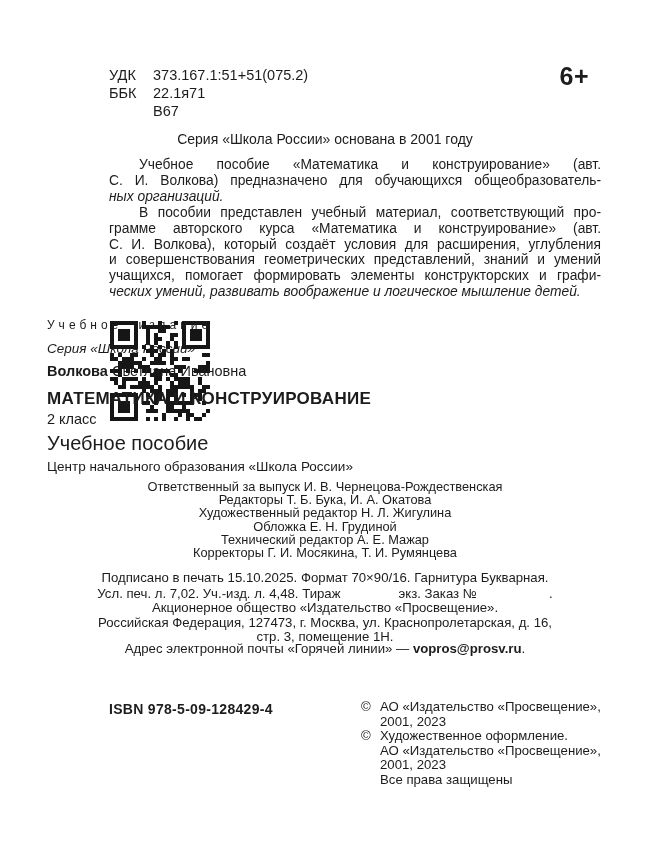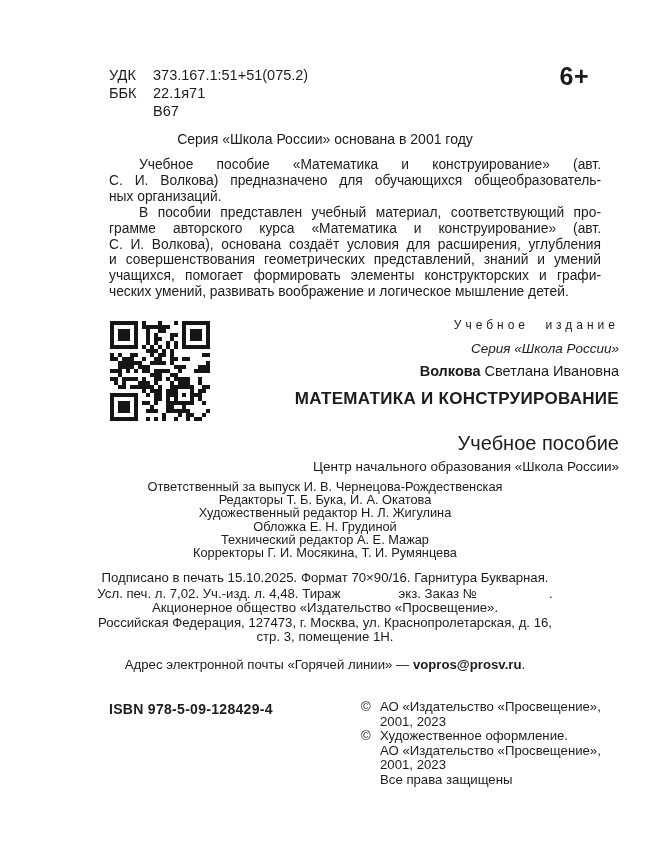--- a/index.html
+++ b/index.html
@@ -26,27 +26,27 @@
   .series-note {
     position:absolute; left:0; top:131px; width:100%;
     text-align:center; font-size:14px;
   }
   
   .annotation {
     position:absolute; left:78px; top:157px; width:492px;
     font-size:13.8px; line-height:15.9px;
   }
   .jline { text-align:justify; text-align-last:justify; white-space:normal; }
-  .jline.last { text-align-last:left; }
+  .jline.last { text-align-last:left;font-style:italic; }
   .jline.first { padding-left:30px; }
   
   .qr { position:absolute; left:79px; top:321px; width:100px; height:100px; }
   .qr svg { width:100%; height:100%; shape-rendering:crispEdges; fill:#161616; }
   
-  .cline { position:absolute; left:0; width:100%; text-align:right; }
+  .cline { position:absolute; left:16px; width:100%; text-align:left; }
   .ed-kind   { top:318px; font-size:12px; letter-spacing:4px; word-spacing:9px; }
   .ed-series { top:341px; font-size:13.5px; font-style:italic; }
   .ed-author { top:363px; font-size:14.5px; }
   .ed-author b { font-weight:bold; }
   .ed-title  { top:389px; font-size:17px; font-weight:bold; letter-spacing:0.3px; }
   .ed-grade  { top:411px; font-size:14.5px; }
   .ed-type   { top:432px; font-size:20px; }
   .ed-center { top:459px; font-size:13.5px; }
   .credits {
     position:absolute; left:0; top:480px; width:100%;
@@ -58,21 +58,21 @@
     text-align:center; font-size:13.2px; line-height:15.5px;
   }
   .blank-gap { display:inline-block; width:58px; }
   .blank-gap2 { display:inline-block; width:72px; }
   .publisher {
     position:absolute; left:0; top:601px; width:100%;
     text-align:center; font-size:13.2px; line-height:14.5px;
   }
   .email-line {
     position:absolute; left:0; top:641px; width:100%;
-    text-align:center; font-size:13.2px;margin-top:16px;
+    text-align:center; font-size:13.2px;
   }
   .email-line b { font-weight:bold; }
   .isbn {
     position:absolute; left:78px; top:701px;
     font-size:14px; font-weight:bold; letter-spacing:0.3px;
   }
   .copyright {
     position:absolute; left:330px; top:700px;
     font-size:13.2px; line-height:14.6px;
     display:grid; grid-template-columns:19px auto;
@@ -95,21 +95,21 @@
   <div class="age-rating">6+</div>
 
   <div class="series-note">Серия «Школа России» основана в 2001 году</div>
 
   <div class="annotation">
       <div class="jline first">Учебное пособие «Математика и конструирование» (авт.</div>
       <div class="jline">С. И. Волкова) предназначено для обучающихся общеобразователь-</div>
       <div class="jline last">ных организаций.</div>
       <div class="jline first">В пособии представлен учебный материал, соответствующий про-</div>
       <div class="jline">грамме авторского курса «Математика и конструирование» (авт.</div>
-      <div class="jline">С. И. Волкова), основана создаёт условия для расширения, углубления</div>
+      <div class="jline">С. И. Волкова), который создаёт условия для расширения, углубления</div>
       <div class="jline">и совершенствования геометрических представлений, знаний и умений</div>
       <div class="jline">учащихся, помогает формировать элементы конструкторских и графи-</div>
       <div class="jline last">ческих умений, развивать воображение и логическое мышление детей.</div>
     </div>
 
   <div class="qr">
     <svg viewBox="0 0 25 25" xmlns="http://www.w3.org/2000/svg">
         <rect x="0" y="0" width="1" height="1"></rect>
         <rect x="1" y="0" width="1" height="1"></rect>
         <rect x="2" y="0" width="1" height="1"></rect>
@@ -419,20 +419,21 @@
         <rect x="19" y="24" width="1" height="1"></rect>
         <rect x="21" y="24" width="1" height="1"></rect>
         <rect x="22" y="24" width="1" height="1"></rect>
       </svg>
   </div>
 
   <div class="cline ed-kind">Учебное издание</div>
   <div class="cline ed-series">Серия «Школа России»</div>
   <div class="cline ed-author"><b>Волкова</b><span> Светлана Ивановна</span></div>
   <div class="cline ed-title">МАТЕМАТИКА И КОНСТРУИРОВАНИЕ</div>
+  <div class="cline ed-grade">2 класс</div>
   <div class="cline ed-type">Учебное пособие</div>
   <div class="cline ed-center">Центр начального образования «Школа России»</div>
 
   <div class="credits">
       <div><span class="role">Ответственный за выпуск </span><span class="names">И. В. Чернецова-Рождественская</span></div>
       <div><span class="role">Редакторы </span><span class="names">Т. Б. Бука, И. А. Окатова</span></div>
       <div><span class="role">Художественный редактор </span><span class="names">Н. Л. Жигулина</span></div>
       <div><span class="role">Обложка </span><span class="names">Е. Н. Грудиной</span></div>
       <div><span class="role">Технический редактор </span><span class="names">А. Е. Мажар</span></div>
       <div><span class="role">Корректоры </span><span class="names">Г. И. Мосякина, Т. И. Румянцева</span></div>

